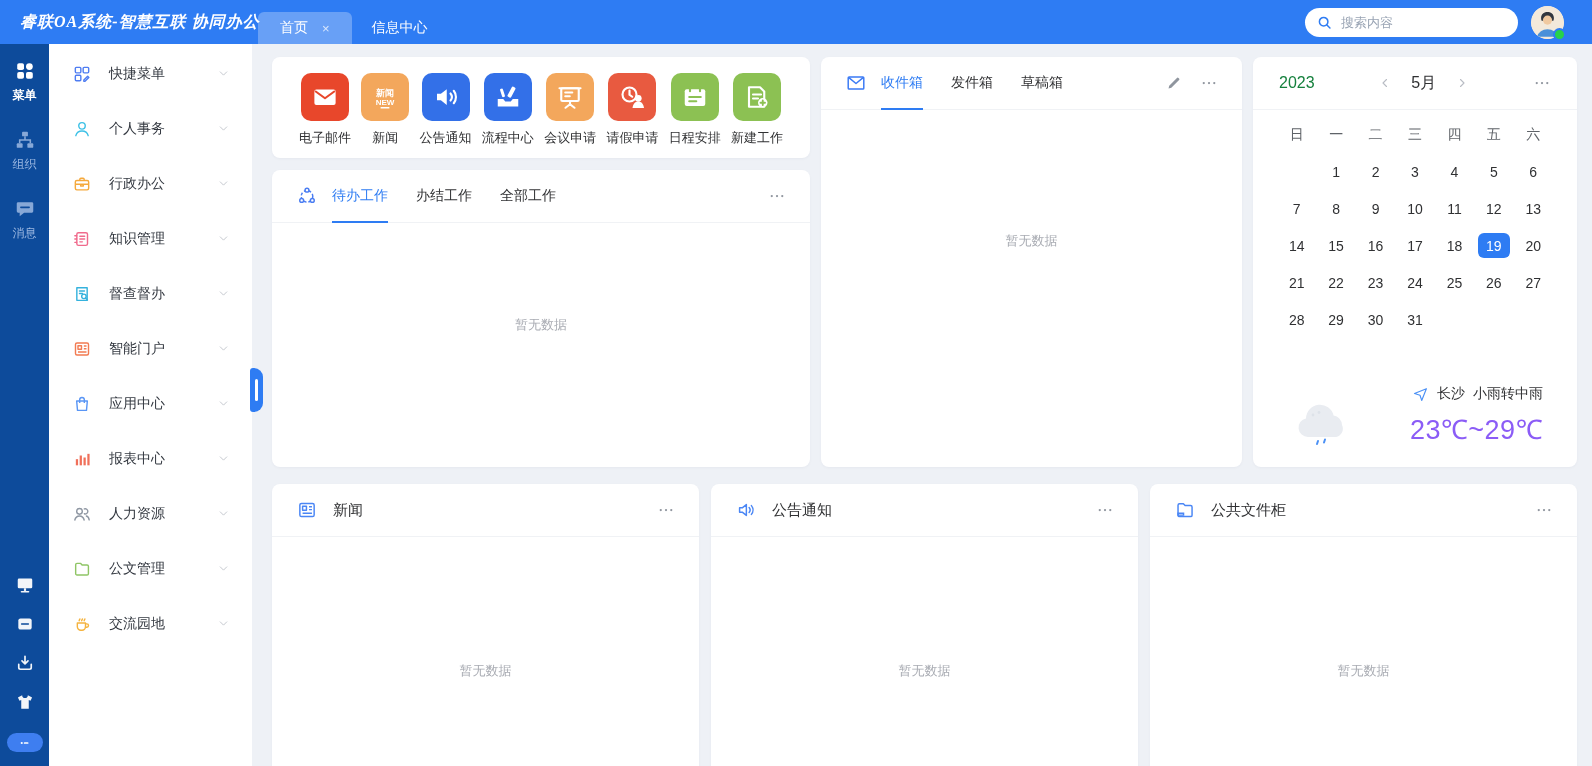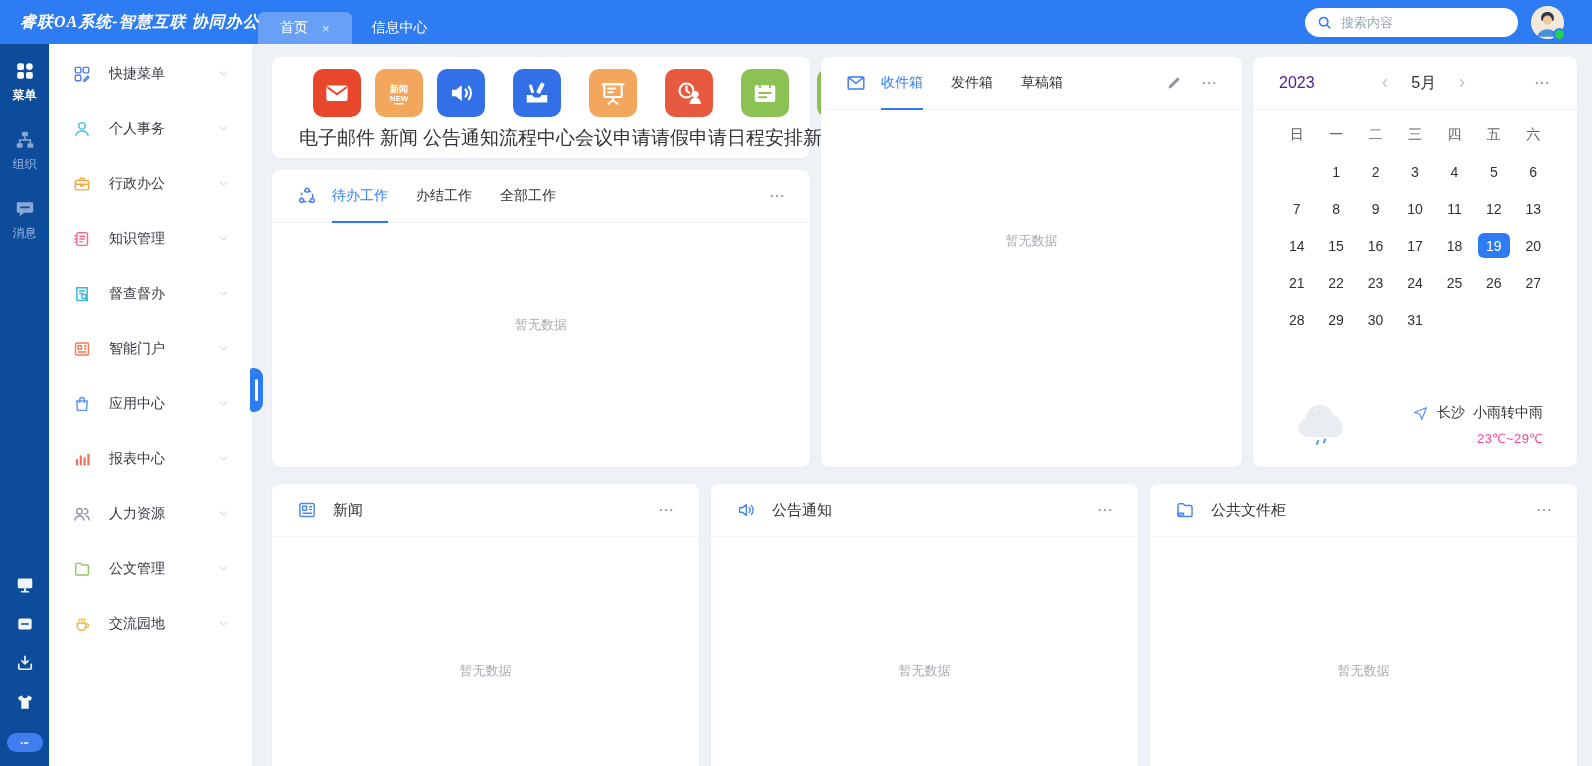--- a/index.html
+++ b/index.html
@@ -52,21 +52,21 @@
 
   
   .main{position:absolute;top:44px;left:252px;right:0;bottom:0;overflow:hidden}
   .grid-top{position:absolute;top:13px;left:20px;display:flex;gap:11px}
   .card{background:#fff;border-radius:8px;box-shadow:0 1px 3px rgba(15,35,72,.04)}
   .col-left{width:538px}
   .app-card{height:101px;margin-bottom:12px;display:flex;align-items:center;justify-content:space-between;padding:4px 27px 0}
   .app{display:flex;flex-direction:column;align-items:center;gap:8px;cursor:pointer}
   .app-ico{width:48px;height:48px;border-radius:10px;display:flex;align-items:center;justify-content:center}
   .app-ico svg{width:30px;height:30px}
-  .app-label{font-size:19px;color:#303133;white-space:nowrap}
+  .app-label{font-size:13px;color:#303133;white-space:nowrap}
 
   .card-head{height:53px;display:flex;align-items:center;padding:0 24px;border-bottom:1px solid #f0f2f5}
   .h-ico{width:22px;height:22px;margin-right:14px;flex:none}
   .h-ico svg{width:22px;height:22px}
   .tabset{display:flex;gap:28px;height:100%;align-items:stretch}
   .tab{display:flex;align-items:center;font-size:14px;color:#303133;cursor:pointer;border-bottom:2px solid transparent;margin-bottom:-1px;white-space:nowrap}
   .tab.active{color:#2e7cf3;border-bottom-color:#2e7cf3}
   .head-actions{margin-left:auto;display:flex;align-items:center;gap:18px;color:#8f959e}
   .more-icon{width:18px;height:18px;cursor:pointer;color:#8f959e}
   .more-icon svg{width:18px;height:18px}
@@ -77,38 +77,38 @@
   .work-card{height:297px}
   .work-card .h-ico{color:#4a7df2}
   .work-card .empty{margin-top:93px}
   .mail-card{width:421px;height:410px}
   .mail-card .h-ico{color:#3a7af5}
   .mail-card .empty{margin-top:122px}
 
   
   .cal-card{width:324px;height:410px;position:relative}
   .cal-head{height:53px;display:flex;align-items:center;padding:0 26px;border-bottom:1px solid #f0f2f5}
-  .cal-year{font-size:16px;color:#4c1d95}
+  .cal-year{font-size:16px;color:#15803d}
   .cal-month-nav{flex:1;display:flex;align-items:center;justify-content:center;gap:20px}
   .cal-month{font-size:16px;color:#303133}
   .cal-arrow{width:12px;height:12px;color:#b8bcc4;cursor:pointer}
   .cal-arrow svg{width:12px;height:12px}
   .cal-grid{padding:6px 24px 0;display:grid;grid-template-columns:repeat(7,1fr)}
   .cal-cell{height:37px;display:flex;align-items:center;justify-content:center;font-size:14px;color:#303133}
   .cal-cell.hd{color:#5f6368}
   .cal-cell span{min-width:32px;height:25px;padding:0 4px;display:flex;align-items:center;justify-content:center;border-radius:6px;cursor:pointer}
   .cal-cell.sel span{background:#2e7cf3;color:#fff}
   .weather{position:absolute;bottom:20px;left:0;right:0;padding:0 34px 0 40px;display:flex;align-items:flex-end}
   .w-cloud{width:62px;height:48px}
   .w-cloud svg{width:62px;height:48px}
   .w-right{margin-left:auto;text-align:right}
   .w-line1{display:flex;align-items:center;gap:8px;font-size:14px;color:#303133;justify-content:flex-end}
   .w-loc{width:17px;height:17px;color:#4a90f5}
   .w-loc svg{width:17px;height:17px}
-  .w-temp{font-size:13px;color:#ec4899;margin-top:7px;letter-spacing:.5px}
+  .w-temp{font-size:27px;color:#8b5cf6;margin-top:7px;letter-spacing:.5px}
 
   
   .grid-bottom{position:absolute;top:440px;left:20px;right:15px;display:flex;gap:12px}
   .b-card{flex:1;height:340px}
   .b-card .h-ico{color:#4a86f5;margin-right:15px}
   .b-title{font-size:15px;color:#303133}
   .b-card .empty{margin-top:125px}
 </style>
 </head>
 <body>

